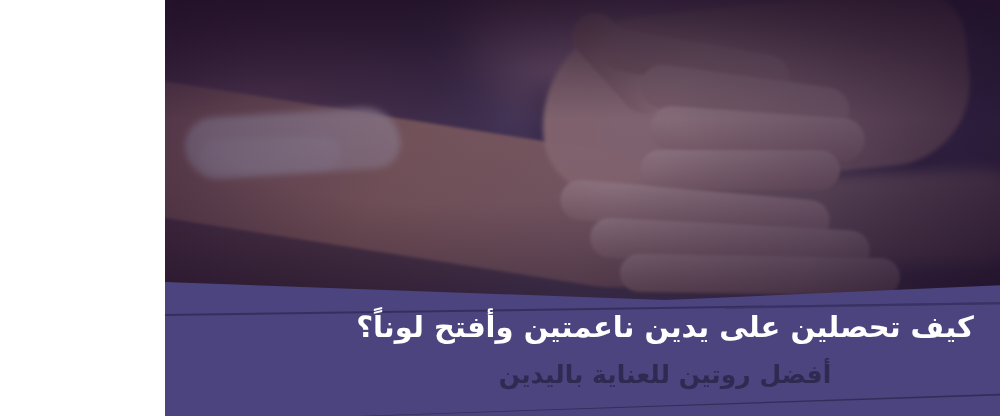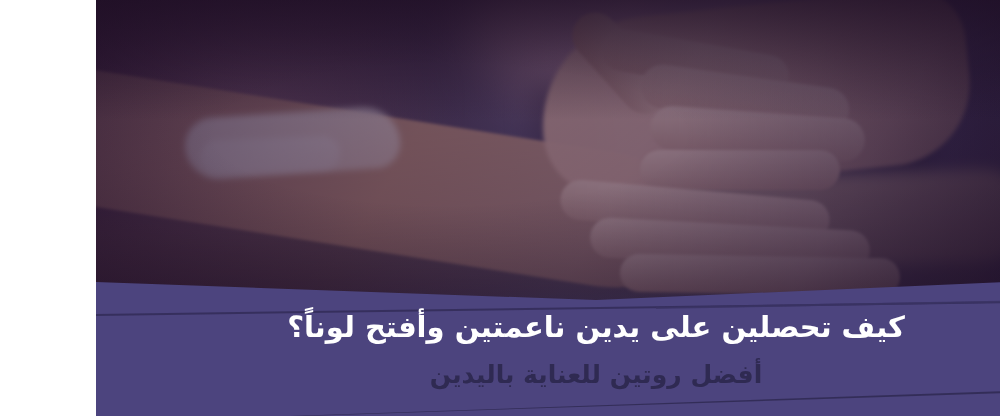--- a/index.html
+++ b/index.html
@@ -7,21 +7,21 @@
     margin: 0;
     padding: 0;
     background: #ffffff;
   }
   body {
     font-family: "DejaVu Sans", "Liberation Sans", sans-serif;
   }
 
   .canvas {
     position: relative;
-    width: 904px;
+    width: 835px;
     height: 416px;
     overflow: hidden;
     background: #ec4899;
   }
 
   
   .photo {
     position: absolute;
     inset: 0;
     width: 1000px;

